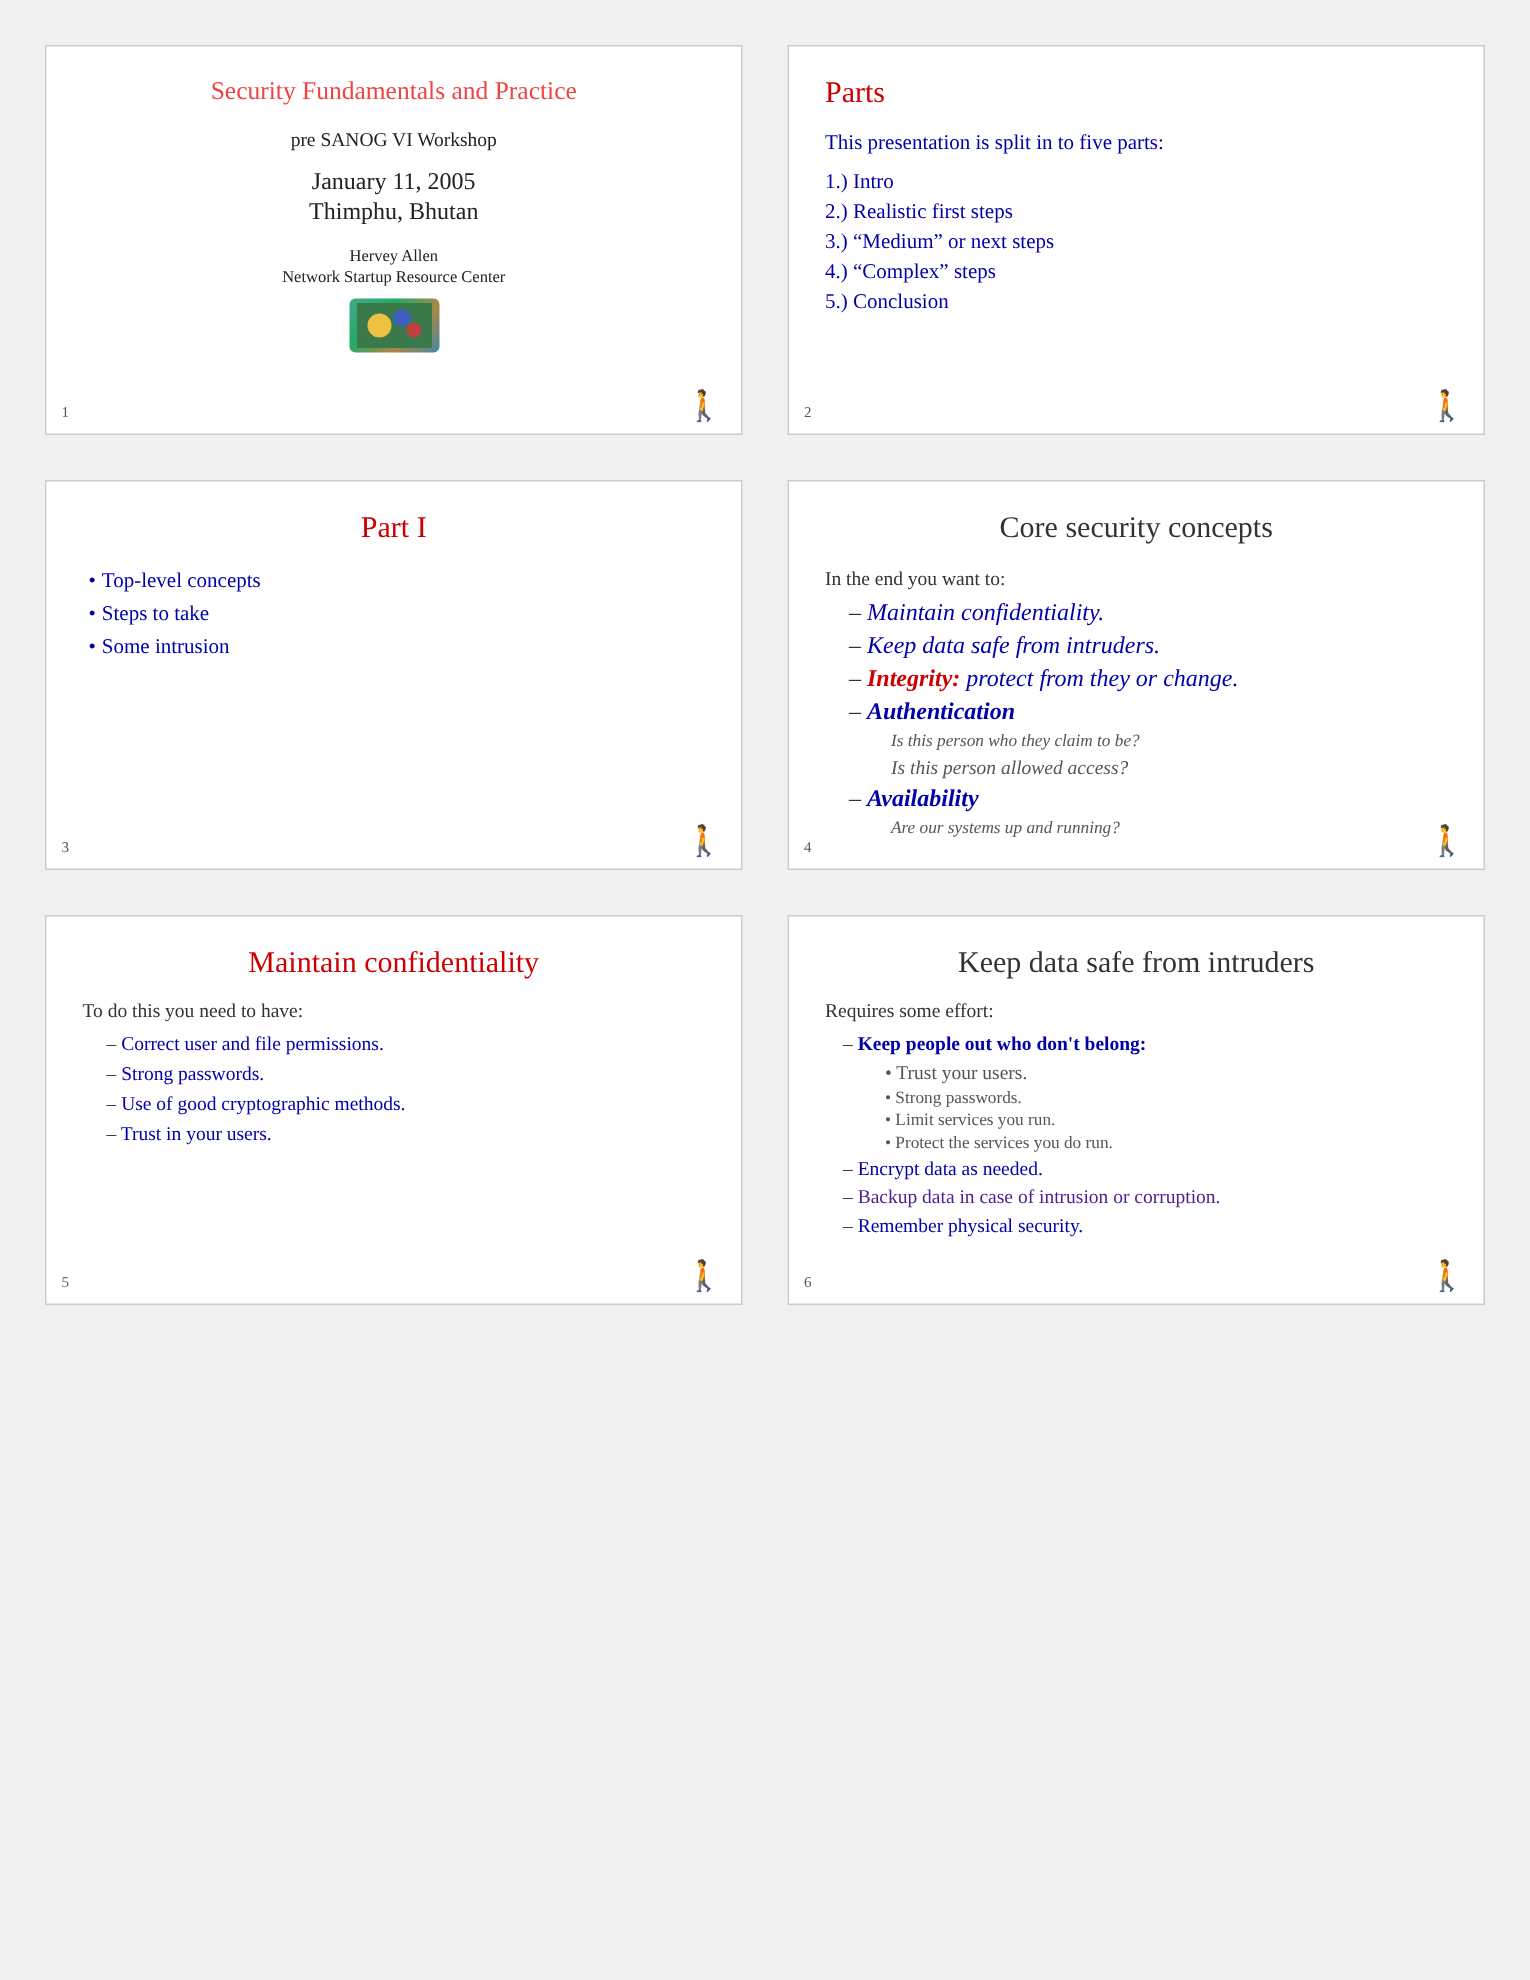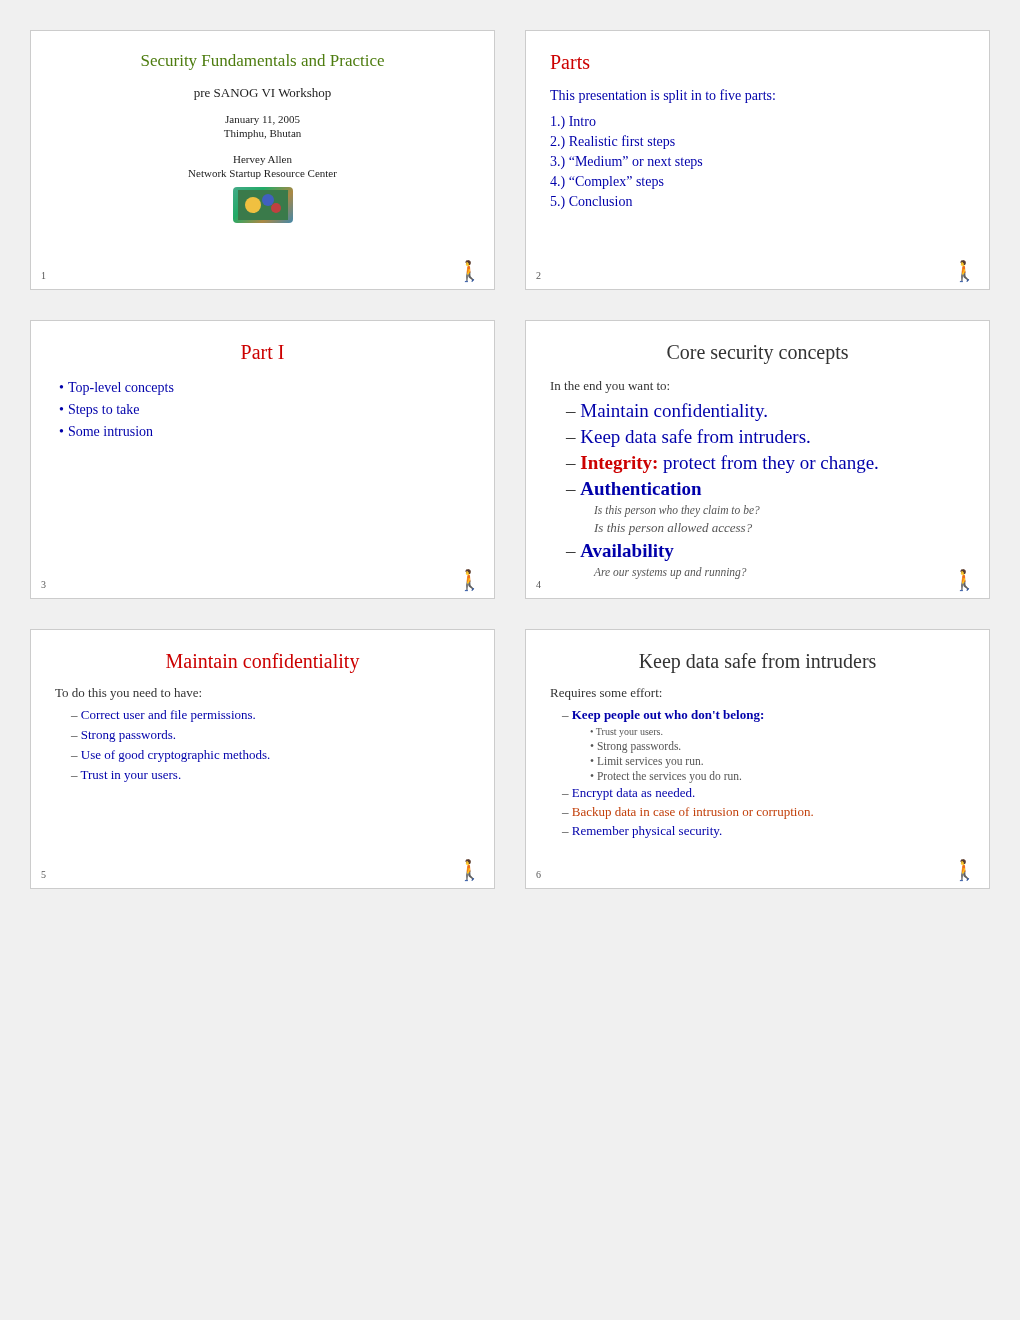--- a/index.html
+++ b/index.html
@@ -35,33 +35,33 @@
     .slide-icon {
       position: absolute;
       bottom: 6px;
       right: 12px;
       font-size: 20px;
       color: #333;
     }
     
     .slide1-title {
       font-size: 17px;
-      color: #4d7c0f;
+      color: #ef4444;
       text-align: center;
       margin-bottom: 14px;
       font-weight: normal;
     }
     .slide1-subtitle {
       font-size: 13px;
       color: #222;
       text-align: center;
       margin-bottom: 12px;
     }
     .slide1-date {
-      font-size: 11px;
+      font-size: 16px;
       color: #222;
       text-align: center;
       margin-bottom: 2px;
     }
     .slide1-author {
       font-size: 11px;
       color: #222;
       text-align: center;
       margin-top: 12px;
       margin-bottom: 2px;
@@ -135,24 +135,25 @@
     .slide4-intro {
       font-size: 13px;
       color: #333;
       margin-bottom: 6px;
     }
     .slide4-items {
       list-style: none;
       padding-left: 8px;
     }
     .slide4-items li {
-      font-size: 19px;
+      font-size: 16px;
       color: #00a;
       margin-bottom: 4px;
       padding-left: 8px;
+      font-style: italic;
     }
     .slide4-items li.sub {
       font-size: 11.5px;
       color: #555;
       padding-left: 24px;
       font-style: italic;
     }
     .dash { color: #333; }
     .bold-red { font-weight: bold; color: #c00; }
     .bold-blue { font-weight: bold; color: #00a; }
@@ -287,25 +288,25 @@
     </ul>
     <div class="slide-num">5</div>
     <div class="slide-icon">🚶</div>
   </div>
 
   <div class="slide">
     <div class="slide6-title">Keep data safe from intruders</div>
     <div class="slide6-intro">Requires some effort:</div>
     <ul class="slide6-list">
       <li><span class="dash">– </span><span style="color:#00a;font-weight:bold;">Keep people out who don't belong:</span></li>
-      <li class="sub-small" style="padding-left:32px;font-size:10px;color:#555;list-style:none;">Trust your users.</li>
+      <li class="sub-small" style="padding-left:32px;font-size:13px;color:#555;list-style:none;">Trust your users.</li>
       <li class="sub-small" style="padding-left:32px;font-size:11.5px;color:#555;list-style:none;">Strong passwords.</li>
       <li class="sub-small" style="padding-left:32px;font-size:11.5px;color:#555;list-style:none;">Limit services you run.</li>
       <li class="sub-small" style="padding-left:32px;font-size:11.5px;color:#555;list-style:none;">Protect the services you do run.</li>
       <li><span class="dash">– </span><span style="color:#00a;">Encrypt data as needed.</span></li>
-      <li><span class="dash">– </span><span style="color:#c2410c;text-align:center;">Backup data in case of intrusion or corruption.</span></li>
+      <li><span class="dash">– </span><span style="color:#4c1d95;text-align:center;">Backup data in case of intrusion or corruption.</span></li>
       <li><span class="dash">– </span><span style="color:#00a;">Remember physical security.</span></li>
     </ul>
     <div class="slide-num">6</div>
     <div class="slide-icon">🚶</div>
   </div>
 
 </div>
 
 </body></html>

